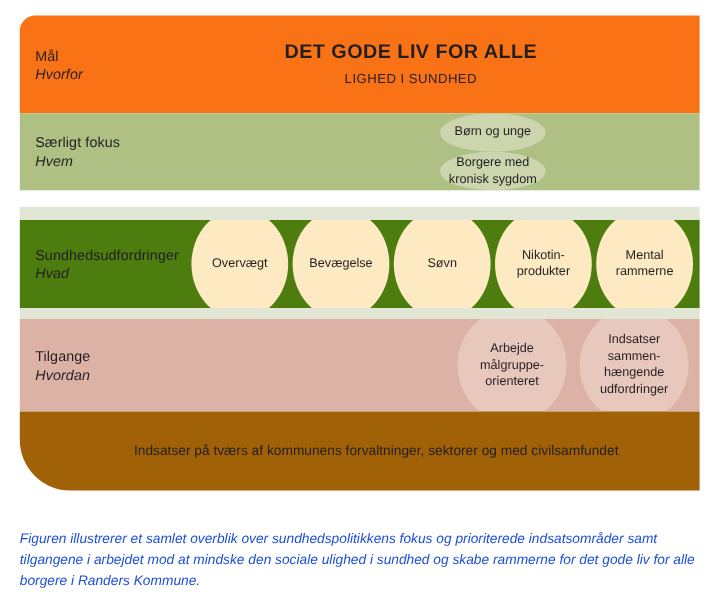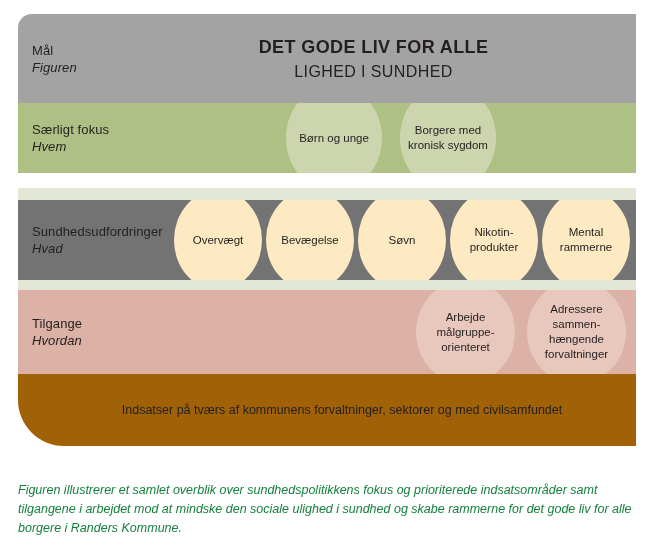--- a/index.html
+++ b/index.html
@@ -32,23 +32,23 @@
     left:14px;top:50%;
     transform:translateY(-50%);
     font-size:13px;
     line-height:17px;
     letter-spacing:0.1px;
     white-space:nowrap;
   }
   .band-label .sub{font-style:italic;display:block;}
 
   
-  #band-goal{top:0;height:89px;background:#a3a3a3;border-top-left-radius:14px;}
+  #band-goal{top:0;height:89px;background:#f97316;border-top-left-radius:14px;}
   #band-focus{top:89px;height:70px;background:#aec084;}
-  #band-challenges{top:186px;height:80px;background:#737373;}
+  #band-challenges{top:186px;height:80px;background:#4d7c0f;}
   #band-approaches{top:276px;height:84px;background:#dcb1a6;}
   #band-efforts{top:360px;height:72px;background:#a16207;border-bottom-left-radius:46px;}
 
   
   .gap{position:absolute;left:0;width:618px;background:#e2e6d4;}
   #gap-1{top:174px;height:12px;}
   #gap-2{top:266px;height:10px;}
 
   
   .title-wrap{
@@ -58,21 +58,21 @@
     text-align:center;
     padding-left:93px;
   }
   .title-main{
     font-size:18px;
     font-weight:bold;
     letter-spacing:0.4px;
     line-height:24px;
   }
   .title-sub{
-    font-size:16px;
+    font-size:12px;
     letter-spacing:0.4px;
     line-height:23px;
     margin-top:1px;
   }
 
   
   .bubbles{
     position:absolute;
     top:0;bottom:0;right:0;
     display:flex;
@@ -84,21 +84,21 @@
     align-items:center;
     justify-content:center;
     text-align:center;
     font-size:11.5px;
     line-height:15px;
     color:#231f20;
   }
   .bubble-text{padding:0 4px;}
 
   
-  #band-focus .bubbles{right:140px;}
+  #band-focus .bubbles{right:140px;flex-direction:column;}
   #band-focus .bubble{
     width:96px;height:108px;
     border-radius:50%;
     background:#ccd5ae;
     margin-left:18px;
   }
 
   
   #band-challenges .bubbles{right:6px;}
   #band-challenges .bubble{
@@ -128,38 +128,38 @@
   }
 
   
   .caption{
     position:absolute;
     left:18px;top:481px;
     width:614px;
     font-size:12.5px;
     line-height:19px;
     font-style:italic;
-    color:#15803d;
+    color:#1d4ed8;
   }
 </style>
 </head>
 <body>
 
 <div class="page">
 
   <div class="figure">
 
     <div class="gap" id="gap-1"></div>
     <div class="gap" id="gap-2"></div>
 
     <div class="band" id="band-goal">
       <div class="band-row">
         <div class="band-label">
           <span>Mål</span>
-          <span class="sub">Figuren</span>
+          <span class="sub">Hvorfor</span>
         </div>
         <div class="title-wrap">
           <div class="title-main">DET GODE LIV FOR ALLE</div>
           <div class="title-sub">LIGHED I SUNDHED</div>
         </div>
       </div>
     </div>
 
     <div class="band" id="band-focus">
       <div class="band-row">
@@ -208,21 +208,21 @@
       <div class="band-row">
         <div class="band-label">
           <span>Tilgange</span>
           <span class="sub">Hvordan</span>
         </div>
         <div class="bubbles">
           <div class="bubble">
             <span class="bubble-text">Arbejde målgruppe-orienteret</span>
           </div>
           <div class="bubble">
-            <span class="bubble-text">Adressere sammen-hængende forvaltninger</span>
+            <span class="bubble-text">Indsatser sammen-hængende udfordringer</span>
           </div>
         </div>
       </div>
     </div>
 
     <div class="band" id="band-efforts">
       <div class="band-row">
         <div class="efforts-text">Indsatser på tværs af kommunens forvaltninger, sektorer og med civilsamfundet</div>
       </div>
     </div>

